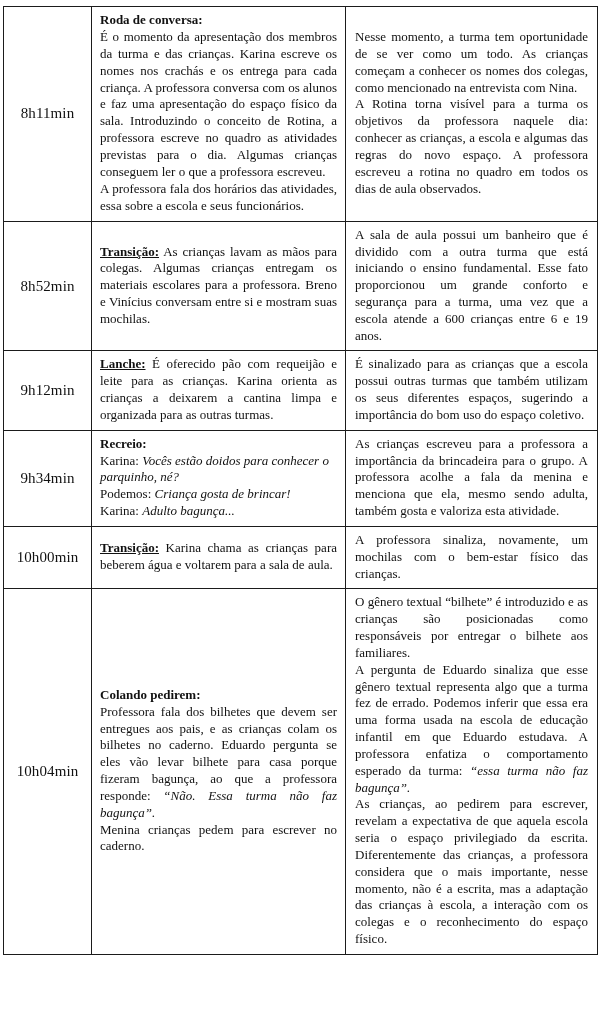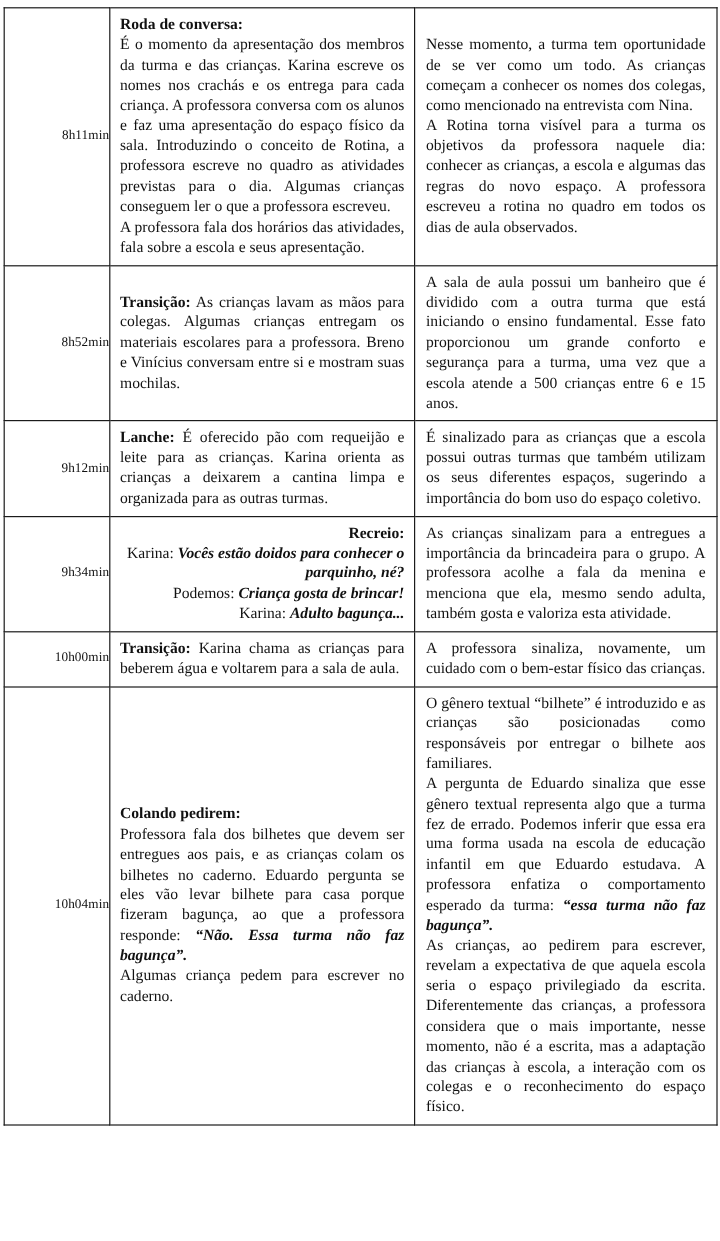--- a/index.html
+++ b/index.html
@@ -30,22 +30,22 @@
   table.observation-table td {
     border: 1.1px solid #1b1b1b;
     vertical-align: middle;
     padding: 0;
   }
   col.c-time   { width: 88px; }
   col.c-desc   { width: 254px; }
   col.c-analy  { width: 252px; }
 
   .time-cell {
-    text-align: right;
-    font-size: 11px;
+    text-align: center;
+    font-size: 15px;
     letter-spacing: 0.1px;
     padding: 4px 2px;
     line-height: 1.25;
   }
   .cell-inner {
     padding: 5px 8px 6px 8px;
     font-size: 13px;
     line-height: 1.295;
     text-align: justify;
     text-justify: inter-word;
@@ -53,28 +53,28 @@
   }
   .cell-inner.analysis {
     padding-left: 9px;
     padding-right: 9px;
   }
   .cell-inner p {
     margin: 0;
   }
   .lead {
     font-weight: bold;
+    text-decoration: underline;
   }
   .lead-block {
     font-weight: bold;
     display: block;
   }
   .ital {
     font-style: italic;
-    font-weight: bold;
   }
   
   .row-tall .cell-inner { line-height: 1.30; }
 </style>
 </head>
 <body>
 
 <div class="page">
   <table class="observation-table">
     <colgroup>
@@ -87,21 +87,21 @@
       <tr class="row-tall">
         <td class="time-cell">
           <span>8h11min</span>
         </td>
         <td>
           <div class="cell-inner">
             <p>
                 <span class="lead-block">Roda de conversa:</span>
               </p>
             <p>É o momento da apresentação dos membros da turma e das crianças. Karina escreve os nomes nos crachás e os entrega para cada criança. A professora conversa com os alunos e faz uma apresentação do espaço físico da sala. Introduzindo o conceito de Rotina, a professora escreve no quadro as atividades previstas para o dia. Algumas crianças conseguem ler o que a professora escreveu.</p>
-            <p>A professora fala dos horários das atividades, fala sobre a escola e seus apresentação.</p>
+            <p>A professora fala dos horários das atividades, essa sobre a escola e seus funcionários.</p>
           </div>
         </td>
         <td>
           <div class="cell-inner analysis">
             <p>Nesse momento, a turma tem oportunidade de se ver como um todo. As crianças começam a conhecer os nomes dos colegas, como mencionado na entrevista com Nina.</p>
             <p>A Rotina torna visível para a turma os objetivos da professora naquele dia: conhecer as crianças, a escola e algumas das regras do novo espaço. A professora escreveu a rotina no quadro em todos os dias de aula observados.</p>
           </div>
         </td>
       </tr>
 
@@ -109,21 +109,21 @@
         <td class="time-cell">
           <span>8h52min</span>
         </td>
         <td>
           <div class="cell-inner">
             <p><span class="lead">Transição:</span><span> As crianças lavam as mãos para colegas. Algumas crianças entregam os materiais escolares para a professora. Breno e Vinícius conversam entre si e mostram suas mochilas.</span></p>
           </div>
         </td>
         <td>
           <div class="cell-inner analysis">
-            <p>A sala de aula possui um banheiro que é dividido com a outra turma que está iniciando o ensino fundamental. Esse fato proporcionou um grande conforto e segurança para a turma, uma vez que a escola atende a 500 crianças entre 6 e 15 anos.</p>
+            <p>A sala de aula possui um banheiro que é dividido com a outra turma que está iniciando o ensino fundamental. Esse fato proporcionou um grande conforto e segurança para a turma, uma vez que a escola atende a 600 crianças entre 6 e 19 anos.</p>
           </div>
         </td>
       </tr>
 
       <tr>
         <td class="time-cell">
           <span>9h12min</span>
         </td>
         <td>
           <div class="cell-inner">
@@ -135,63 +135,63 @@
             <p>É sinalizado para as crianças que a escola possui outras turmas que também utilizam os seus diferentes espaços, sugerindo a importância do bom uso do espaço coletivo.</p>
           </div>
         </td>
       </tr>
 
       <tr>
         <td class="time-cell">
           <span>9h34min</span>
         </td>
         <td>
-          <div class="cell-inner" style="text-align:right;">
+          <div class="cell-inner" style="text-align:left;">
             <p>
                 <span class="lead-block">Recreio:</span>
               </p>
             <p><span>Karina:</span> <span class="ital">Vocês estão doidos para conhecer o parquinho, né?</span></p>
             <p><span>Podemos:</span> <span class="ital">Criança gosta de brincar!</span></p>
             <p><span>Karina:</span> <span class="ital">Adulto bagunça...</span></p>
           </div>
         </td>
         <td>
           <div class="cell-inner analysis">
-            <p>As crianças sinalizam para a entregues a importância da brincadeira para o grupo. A professora acolhe a fala da menina e menciona que ela, mesmo sendo adulta, também gosta e valoriza esta atividade.</p>
+            <p>As crianças escreveu para a professora a importância da brincadeira para o grupo. A professora acolhe a fala da menina e menciona que ela, mesmo sendo adulta, também gosta e valoriza esta atividade.</p>
           </div>
         </td>
       </tr>
 
       <tr>
         <td class="time-cell">
           <span>10h00min</span>
         </td>
         <td>
           <div class="cell-inner">
             <p><span class="lead">Transição:</span><span> Karina chama as crianças para beberem água e voltarem para a sala de aula.</span></p>
           </div>
         </td>
         <td>
           <div class="cell-inner analysis">
-            <p>A professora sinaliza, novamente, um cuidado com o bem-estar físico das crianças.</p>
+            <p>A professora sinaliza, novamente, um mochilas com o bem-estar físico das crianças.</p>
           </div>
         </td>
       </tr>
 
       <tr>
         <td class="time-cell">
           <span>10h04min</span>
         </td>
         <td>
           <div class="cell-inner">
             <p>
                 <span class="lead-block">Colando pedirem:</span>
               </p>
             <p><span>Professora fala dos bilhetes que devem ser entregues aos pais, e as crianças colam os bilhetes no caderno. Eduardo pergunta se eles vão levar bilhete para casa porque fizeram bagunça, ao que a professora responde: </span><span class="ital">“Não. Essa turma não faz bagunça”.</span></p>
-            <p>Algumas criança pedem para escrever no caderno.</p>
+            <p>Menina crianças pedem para escrever no caderno.</p>
           </div>
         </td>
         <td>
           <div class="cell-inner analysis">
             <p>O gênero textual “bilhete” é introduzido e as crianças são posicionadas como responsáveis por entregar o bilhete aos familiares.</p>
             <p><span>A pergunta de Eduardo sinaliza que esse gênero textual representa algo que a turma fez de errado. Podemos inferir que essa era uma forma usada na escola de educação infantil em que Eduardo estudava. A professora enfatiza o comportamento esperado da turma: </span><span class="ital">“essa turma não faz bagunça”.</span></p>
             <p>As crianças, ao pedirem para escrever, revelam a expectativa de que aquela escola seria o espaço privilegiado da escrita. Diferentemente das crianças, a professora considera que o mais importante, nesse momento, não é a escrita, mas a adaptação das crianças à escola, a interação com os colegas e o reconhecimento do espaço físico.</p>
           </div>
         </td>
       </tr>

